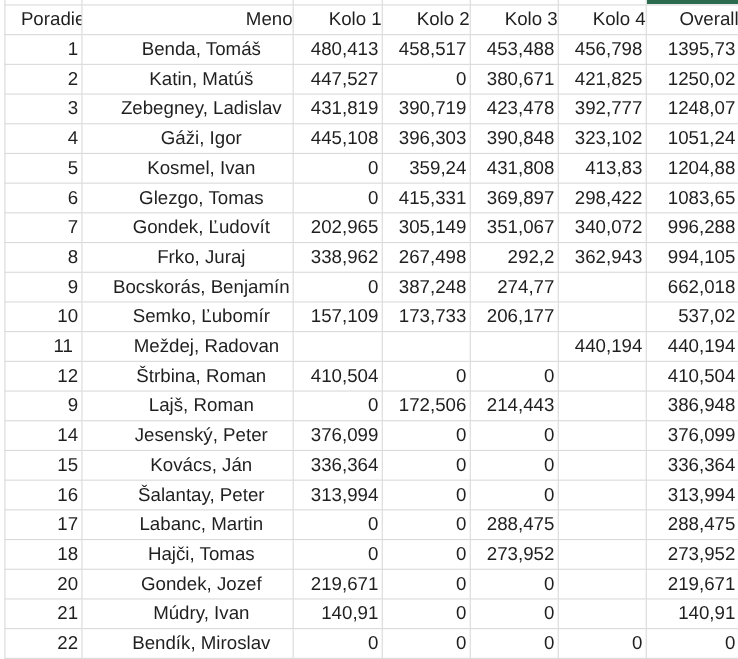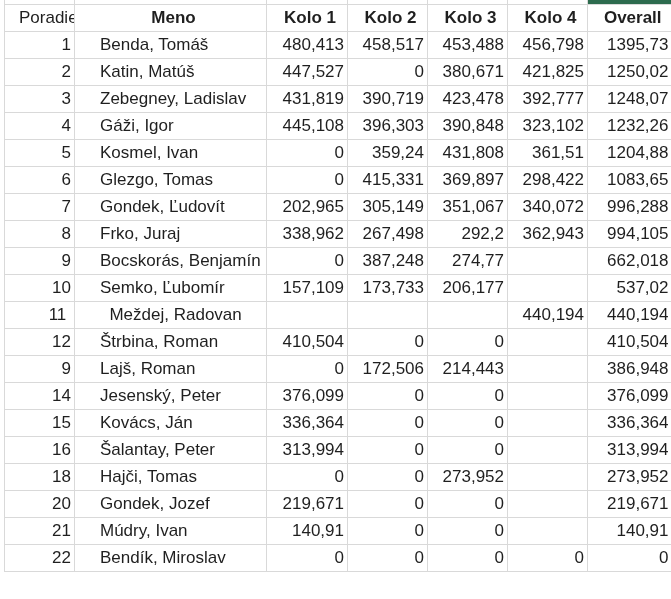--- a/index.html
+++ b/index.html
@@ -31,24 +31,24 @@
     vertical-align: middle;
   }
   tr.sliver td {
     height: 4px;
     border-top: none;
     line-height: 0;
   }
   td:last-child, th:last-child {
     border-right: none;
   }
-  .hdr   { text-align: center;  padding-left: 6px; font-weight: bold; }
+  .hdr   { text-align: right;  padding-left: 6px; }
   .hdr0  { text-align: center;  padding-left: 14px; }
   .num   { text-align: right; padding-right: 3px; }
-  .name  { text-align: left;  padding-left: 25px; }
+  .name  { text-align: center;  padding-left: 25px; }
   .green { background: #2d6b4e; }
 </style>
 </head>
 <body>
 
 <table class="sheet">
   <colgroup>
       <col style="width: 70px;">
       <col style="width: 192px;">
       <col style="width: 81px;">
@@ -105,29 +105,29 @@
         <td class="num">392,777</td>
         <td class="num">1248,07</td>
       </tr>
       <tr>
         <td class="num">4</td>
         <td class="name">Gáži, Igor</td>
         <td class="num">445,108</td>
         <td class="num">396,303</td>
         <td class="num">390,848</td>
         <td class="num">323,102</td>
-        <td class="num">1232,26</td>
+        <td class="num">1051,24</td>
       </tr>
       <tr>
         <td class="num">5</td>
         <td class="name">Kosmel, Ivan</td>
         <td class="num">0</td>
         <td class="num">359,24</td>
         <td class="num">431,808</td>
-        <td class="num">361,51</td>
+        <td class="num">413,83</td>
         <td class="num">1204,88</td>
       </tr>
       <tr>
         <td class="num">6</td>
         <td class="name">Glezgo, Tomas</td>
         <td class="num">0</td>
         <td class="num">415,331</td>
         <td class="num">369,897</td>
         <td class="num">298,422</td>
         <td class="num">1083,65</td>
@@ -216,20 +216,29 @@
       <tr>
         <td class="num">16</td>
         <td class="name">Šalantay, Peter</td>
         <td class="num">313,994</td>
         <td class="num">0</td>
         <td class="num">0</td>
         <td class="num"></td>
         <td class="num">313,994</td>
       </tr>
       <tr>
+        <td class="num">17</td>
+        <td class="name">Labanc, Martin</td>
+        <td class="num">0</td>
+        <td class="num">0</td>
+        <td class="num">288,475</td>
+        <td class="num"></td>
+        <td class="num">288,475</td>
+      </tr>
+      <tr>
         <td class="num">18</td>
         <td class="name">Hajči, Tomas</td>
         <td class="num">0</td>
         <td class="num">0</td>
         <td class="num">273,952</td>
         <td class="num"></td>
         <td class="num">273,952</td>
       </tr>
       <tr>
         <td class="num">20</td>

